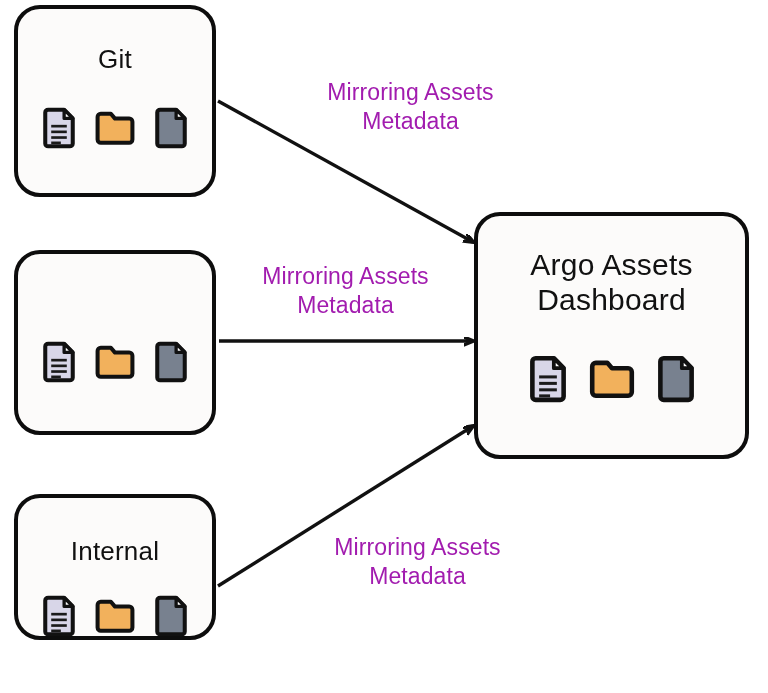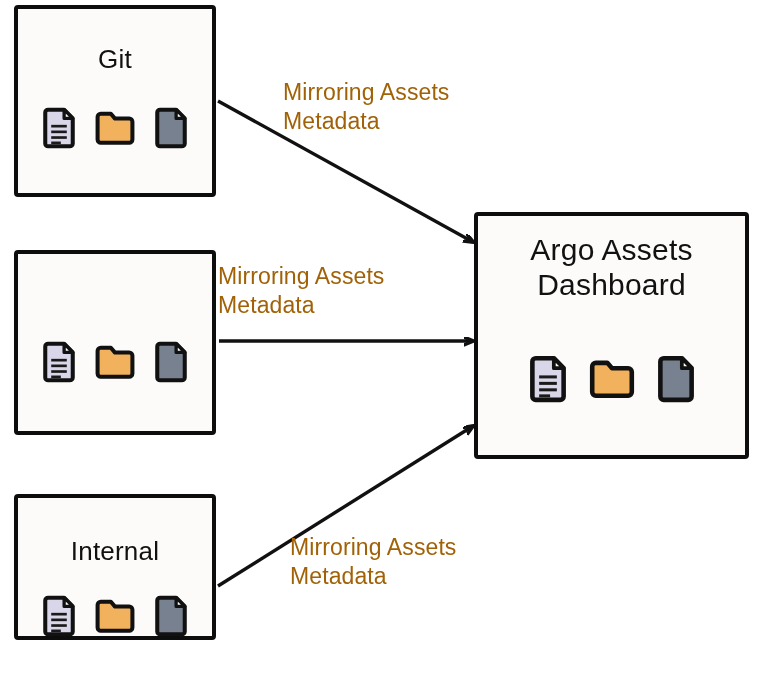--- a/index.html
+++ b/index.html
@@ -22,21 +22,21 @@
     width: 768px;
     height: 693px;
   }
   svg.edges { z-index: 1; }
 
   .node {
     position: absolute;
     box-sizing: border-box;
     background: #FCFBFA;
     border: 4px solid #0d0d0d;
-    border-radius: 4px;
+    border-radius: 26px;
     z-index: 2;
   }
   .node-title {
     position: absolute;
     left: 0;
     right: 0;
     text-align: center;
     color: #111111;
     font-weight: 400;
     white-space: pre-line;
@@ -48,21 +48,22 @@
     left: 0;
     right: 0;
     display: flex;
     justify-content: center;
     align-items: flex-end;
   }
   .icon-row > * { display: block; }
 
   .edge-label {
     position: absolute;
-    color: #a16207;
+    text-align: center;
+    color: #a21caf;
     font-size: 23px;
     line-height: 1.28;
     white-space: pre-line;
     z-index: 3;
     letter-spacing: 0.1px;
   }
 </style>
 </head>
 <body>
 
@@ -135,21 +136,21 @@
           <svg width="44" height="44" viewBox="0 0 48 48">
             <path d="M5 12 a3.5 3.5 0 0 1 3.5-3.5 h11 l4.5 5.2 h15.5 a3.5 3.5 0 0 1 3.5 3.5 v19.3 a3.5 3.5 0 0 1 -3.5 3.5 h-31 a3.5 3.5 0 0 1 -3.5 -3.5 z" fill="#F2B15C" stroke="#111111" stroke-width="4.4" stroke-linejoin="round"></path>
           </svg>
           <svg width="44" height="44" viewBox="0 0 48 48">
             <path d="M9 7.2 a3.2 3.2 0 0 1 3.2-3.2 h17.4 L39 13.6 v27.2 a3.2 3.2 0 0 1 -3.2 3.2 h-23.6 a3.2 3.2 0 0 1 -3.2 -3.2 z" fill="#78818F" stroke="#111111" stroke-width="4.4" stroke-linejoin="round"></path>
             <path d="M29.6 4 L39 13.6 h-9.4 z" fill="#ffffff" stroke="#111111" stroke-width="3.6" stroke-linejoin="round"></path>
           </svg>
         </div>
       </div>
       <div class="node" style="left: 474px; top: 212px; width: 275px; height: 247px;">
-        <div class="node-title" style="top: 17px; font-size: 30px;">Argo Assets
+        <div class="node-title" style="top: 32px; font-size: 30px;">Argo Assets
 Dashboard</div>
         <div class="icon-row" style="top: 138px; gap: 14px;">
           <svg width="50" height="50" viewBox="0 0 48 48">
             <path d="M9 7.2 a3.2 3.2 0 0 1 3.2-3.2 h17.4 L39 13.6 v27.2 a3.2 3.2 0 0 1 -3.2 3.2 h-23.6 a3.2 3.2 0 0 1 -3.2 -3.2 z" fill="#D8D6E8" stroke="#111111" stroke-width="4.4" stroke-linejoin="round"></path>
             <path d="M29.6 4 L39 13.6 h-9.4 z" fill="#ffffff" stroke="#111111" stroke-width="3.6" stroke-linejoin="round"></path>
             <line x1="15.5" y1="22" x2="32.5" y2="22" stroke="#1a1a1a" stroke-width="2.9" stroke-linecap="butt"></line>
             <line x1="15.5" y1="28.2" x2="32.5" y2="28.2" stroke="#1a1a1a" stroke-width="2.9" stroke-linecap="butt"></line>
             <line x1="15.5" y1="34.4" x2="32.5" y2="34.4" stroke="#1a1a1a" stroke-width="2.9" stroke-linecap="butt"></line>
             <line x1="15.5" y1="40.2" x2="26" y2="40.2" stroke="#1a1a1a" stroke-width="2.9"></line>
           </svg>

